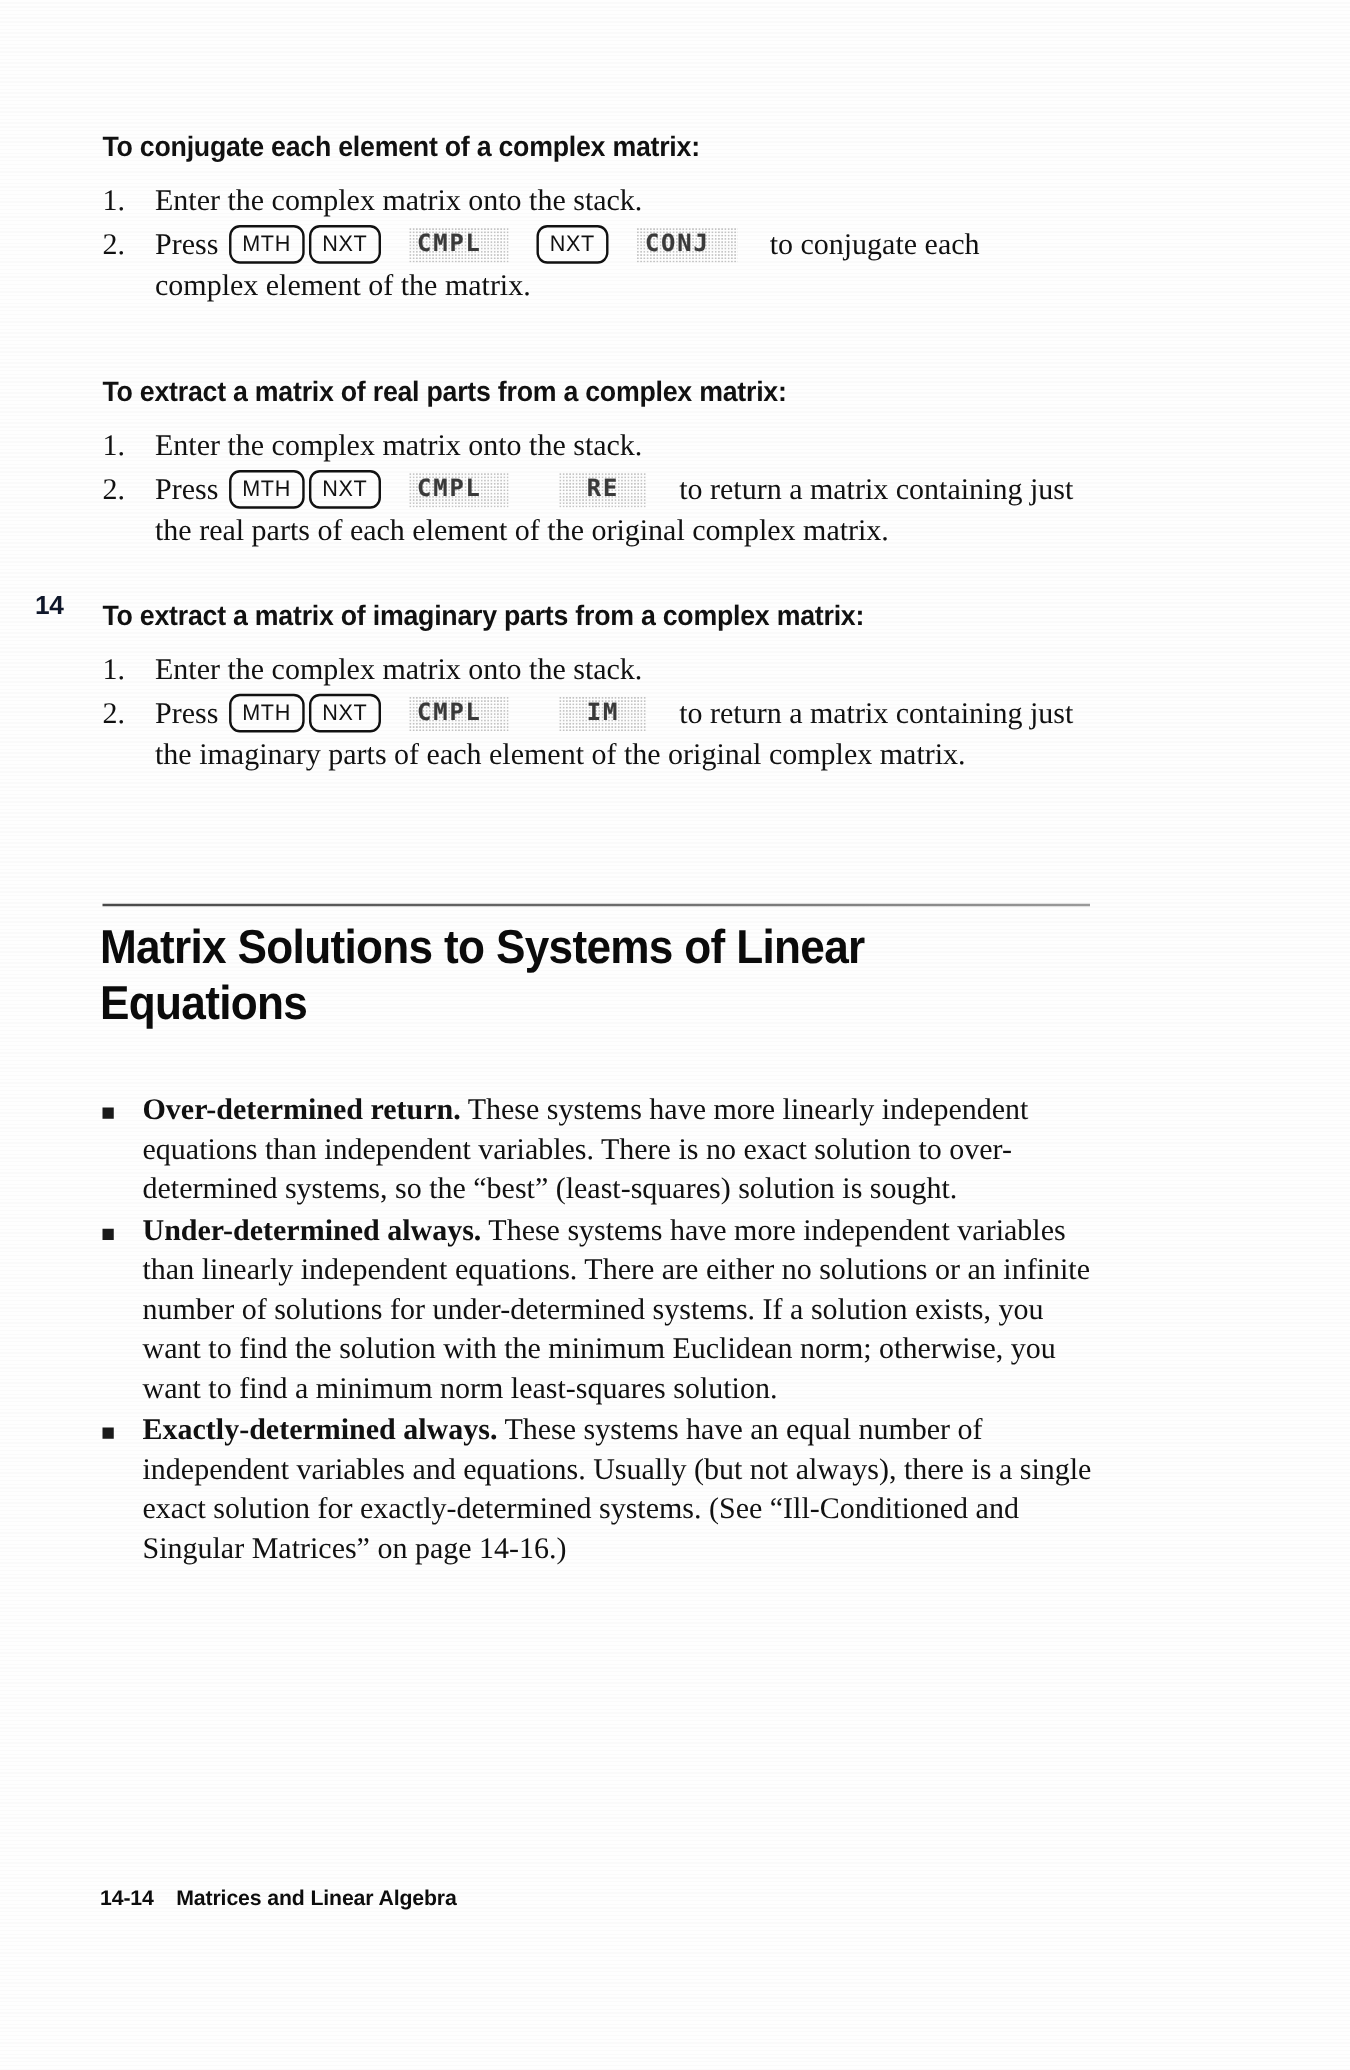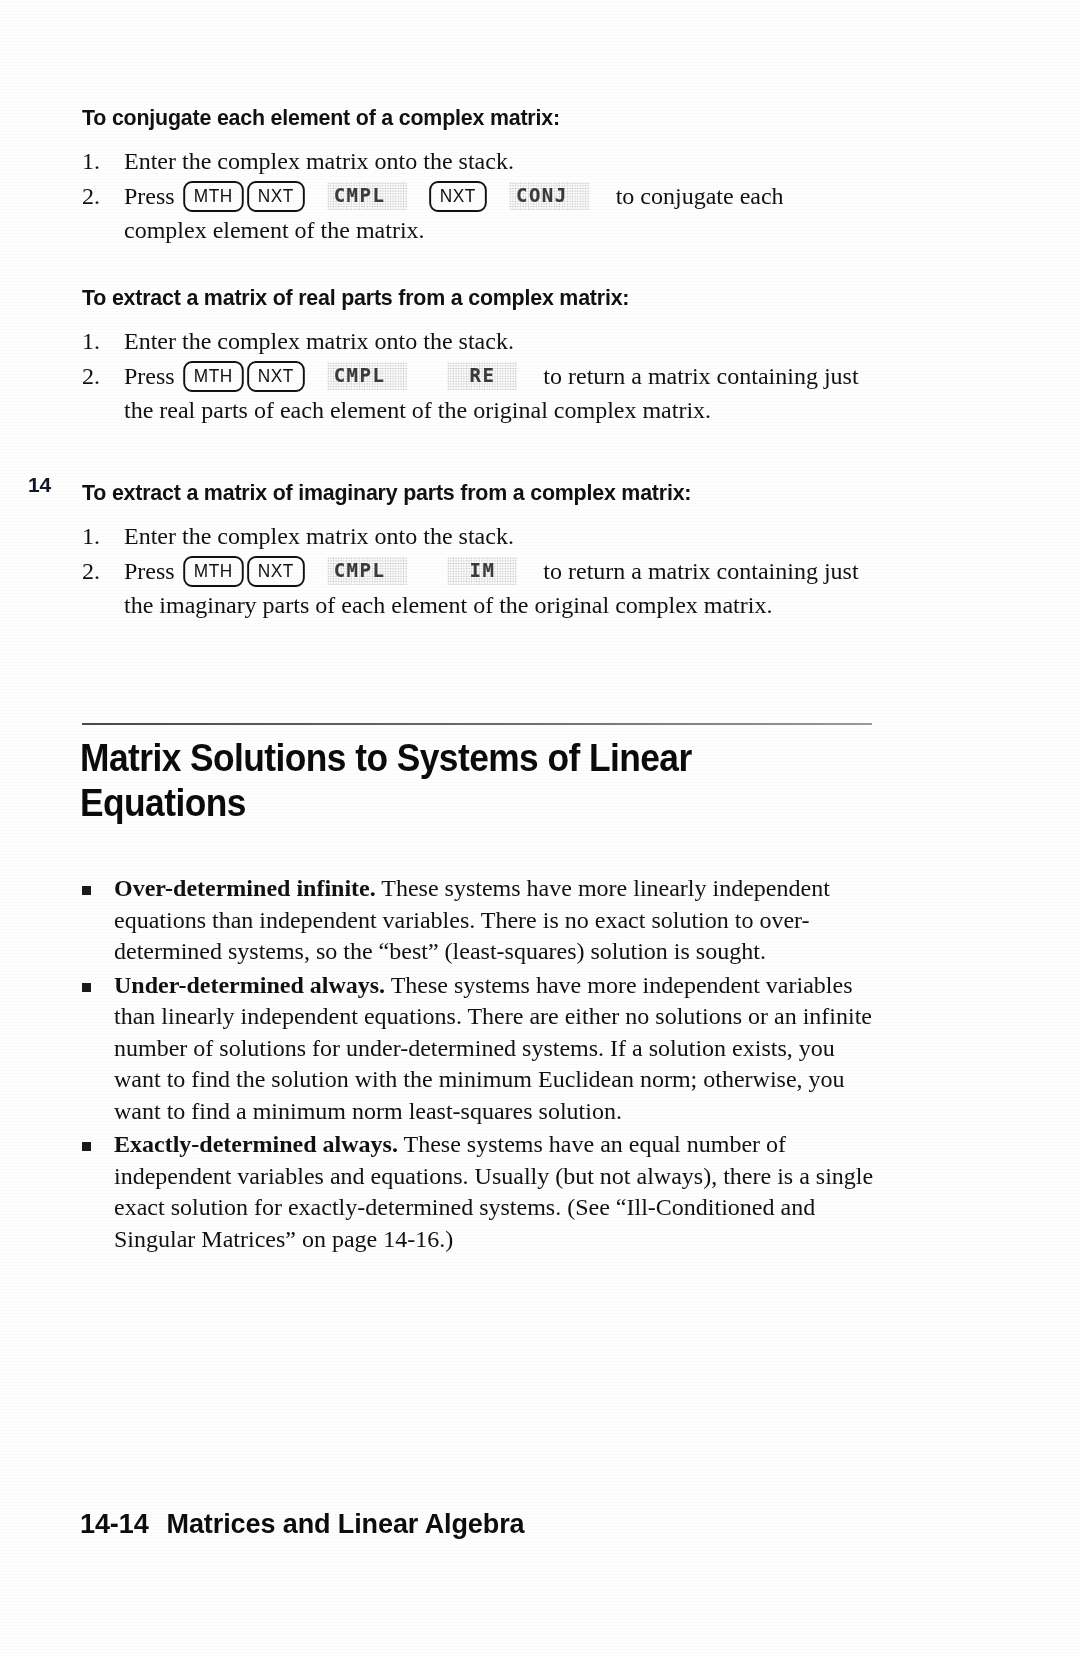--- a/index.html
+++ b/index.html
@@ -177,21 +177,21 @@
     font-weight: bold;
   }
 
   
   .footer {
     position: absolute;
     left: 80px;
     top: 1509px;
     font-family: "Liberation Sans", "DejaVu Sans", sans-serif;
     font-weight: bold;
-    font-size: 27px;
+    font-size: 17px;
     letter-spacing: -0.1px;
     color: #0d0d0d;
   }
   .footer .pgnum { margin-right: 18px; }
 
   
   .grain {
     position: absolute;
     inset: 0;
     pointer-events: none;
@@ -214,21 +214,21 @@
         <span class="num">1.</span>
         <span>Enter the complex matrix onto the stack.</span>
       </li>
       <li>
         <span class="num">2.</span>
         <span>Press </span><span class="key">MTH</span><span class="key">NXT</span><span class="softkey pad-r">CMPL</span><span class="key">NXT</span><span class="softkey pad-r">CONJ</span><span> to conjugate each complex element of the matrix.</span>
       </li>
     </ol>
   </div>
 
-  <div class="col" style="top:285px;">
+  <div class="col" style="top:301px;">
     <p class="proc-head">To extract a matrix of real parts from a complex matrix:</p>
     <ol class="steps">
       <li>
         <span class="num">1.</span>
         <span>Enter the complex matrix onto the stack.</span>
       </li>
       <li>
         <span class="num">2.</span>
         <span>Press </span><span class="key">MTH</span><span class="key">NXT</span><span class="softkey pad-r">CMPL</span><span class="softkey pad-l pad-r">RE</span><span> to return a matrix containing just the real parts of each element of the original complex matrix.</span>
       </li>
@@ -250,21 +250,21 @@
   </div>
 
   <div class="rule"></div>
 
   <h1 class="section-title">Matrix Solutions to Systems of Linear Equations</h1>
 
 
   <ul class="bullets">
     <li>
       <span class="sq-bullet"></span>
-      <span class="lead">Over-determined infinite.</span><span> These systems have more linearly independent equations than independent variables. There is no exact solution to over-determined systems, so the “best” (least-squares) solution is sought.</span>
+      <span class="lead">Over-determined return.</span><span> These systems have more linearly independent equations than independent variables. There is no exact solution to over-determined systems, so the “best” (least-squares) solution is sought.</span>
     </li>
     <li>
       <span class="sq-bullet"></span>
       <span class="lead">Under-determined always.</span><span> These systems have more independent variables than linearly independent equations. There are either no solutions or an infinite number of solutions for under-determined systems. If a solution exists, you want to find the solution with the minimum Euclidean norm; otherwise, you want to find a minimum norm least-squares solution.</span>
     </li>
     <li>
       <span class="sq-bullet"></span>
       <span class="lead">Exactly-determined always.</span><span> These systems have an equal number of independent variables and equations. Usually (but not always), there is a single exact solution for exactly-determined systems. (See “Ill-Conditioned and Singular Matrices” on page 14-16.)</span>
     </li>
   </ul>

